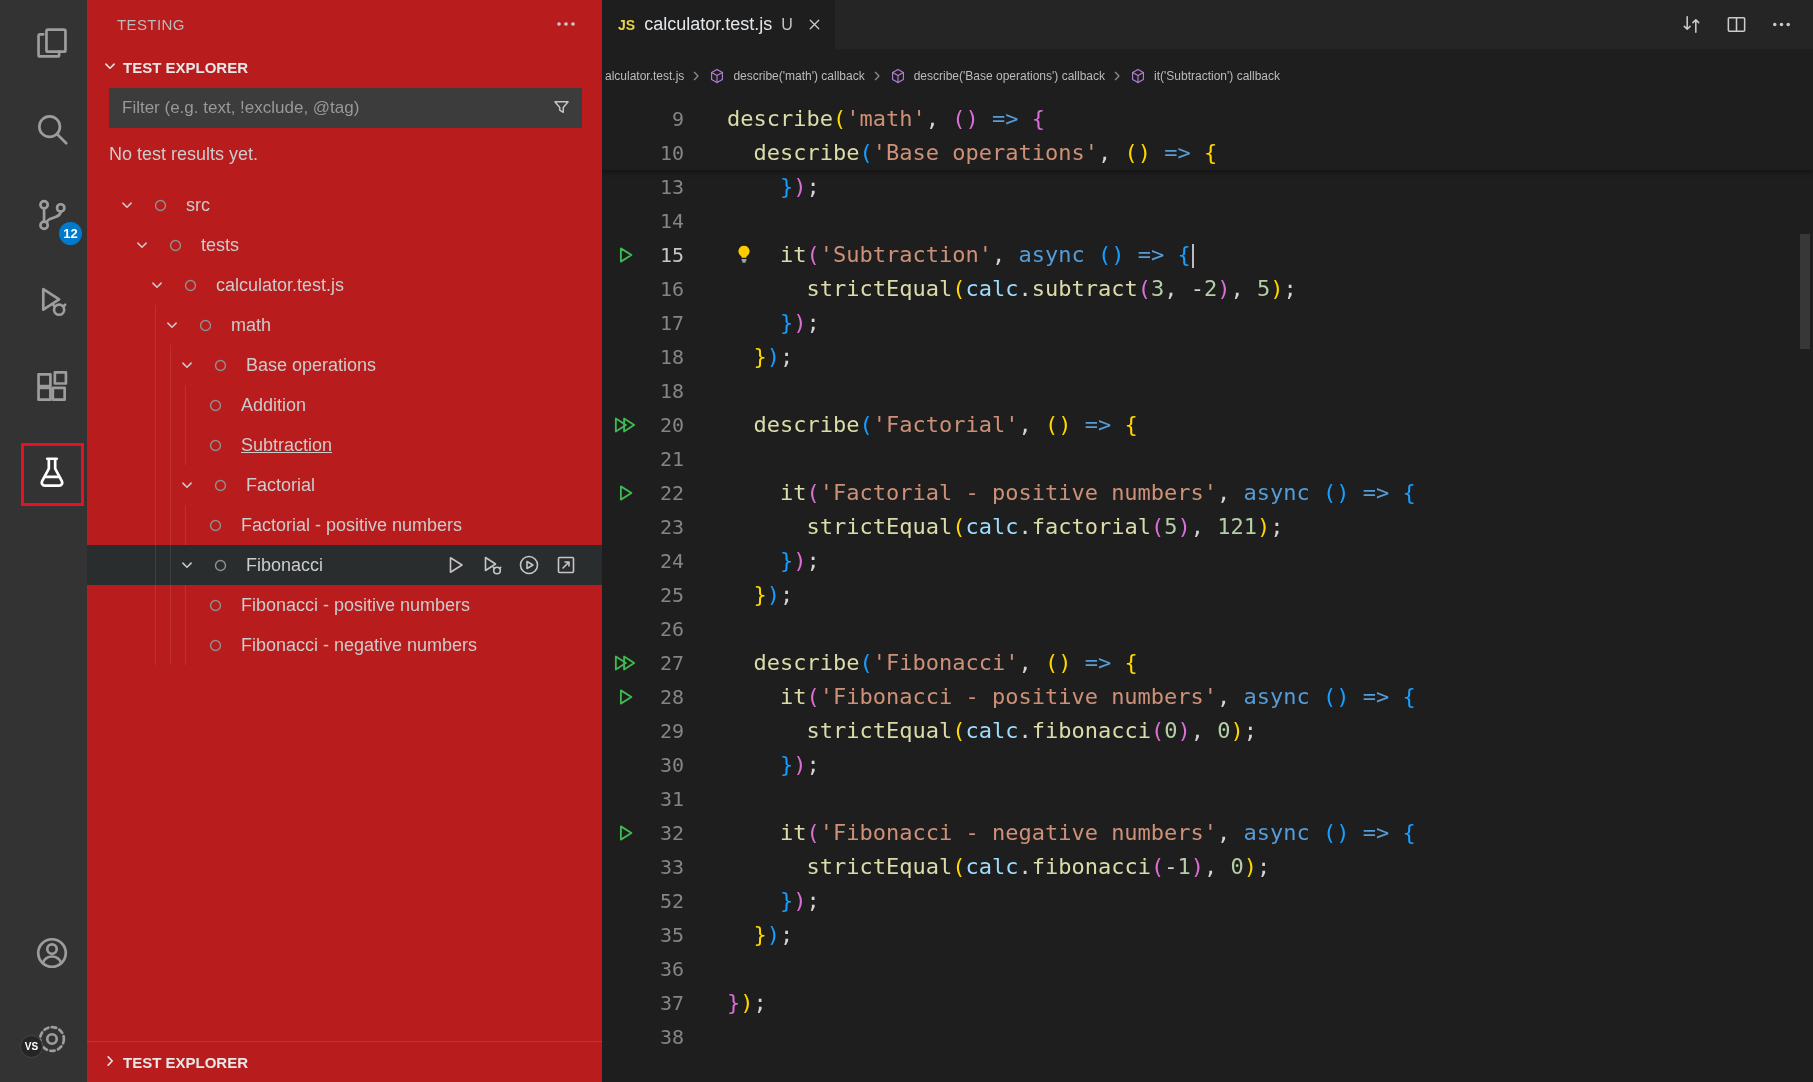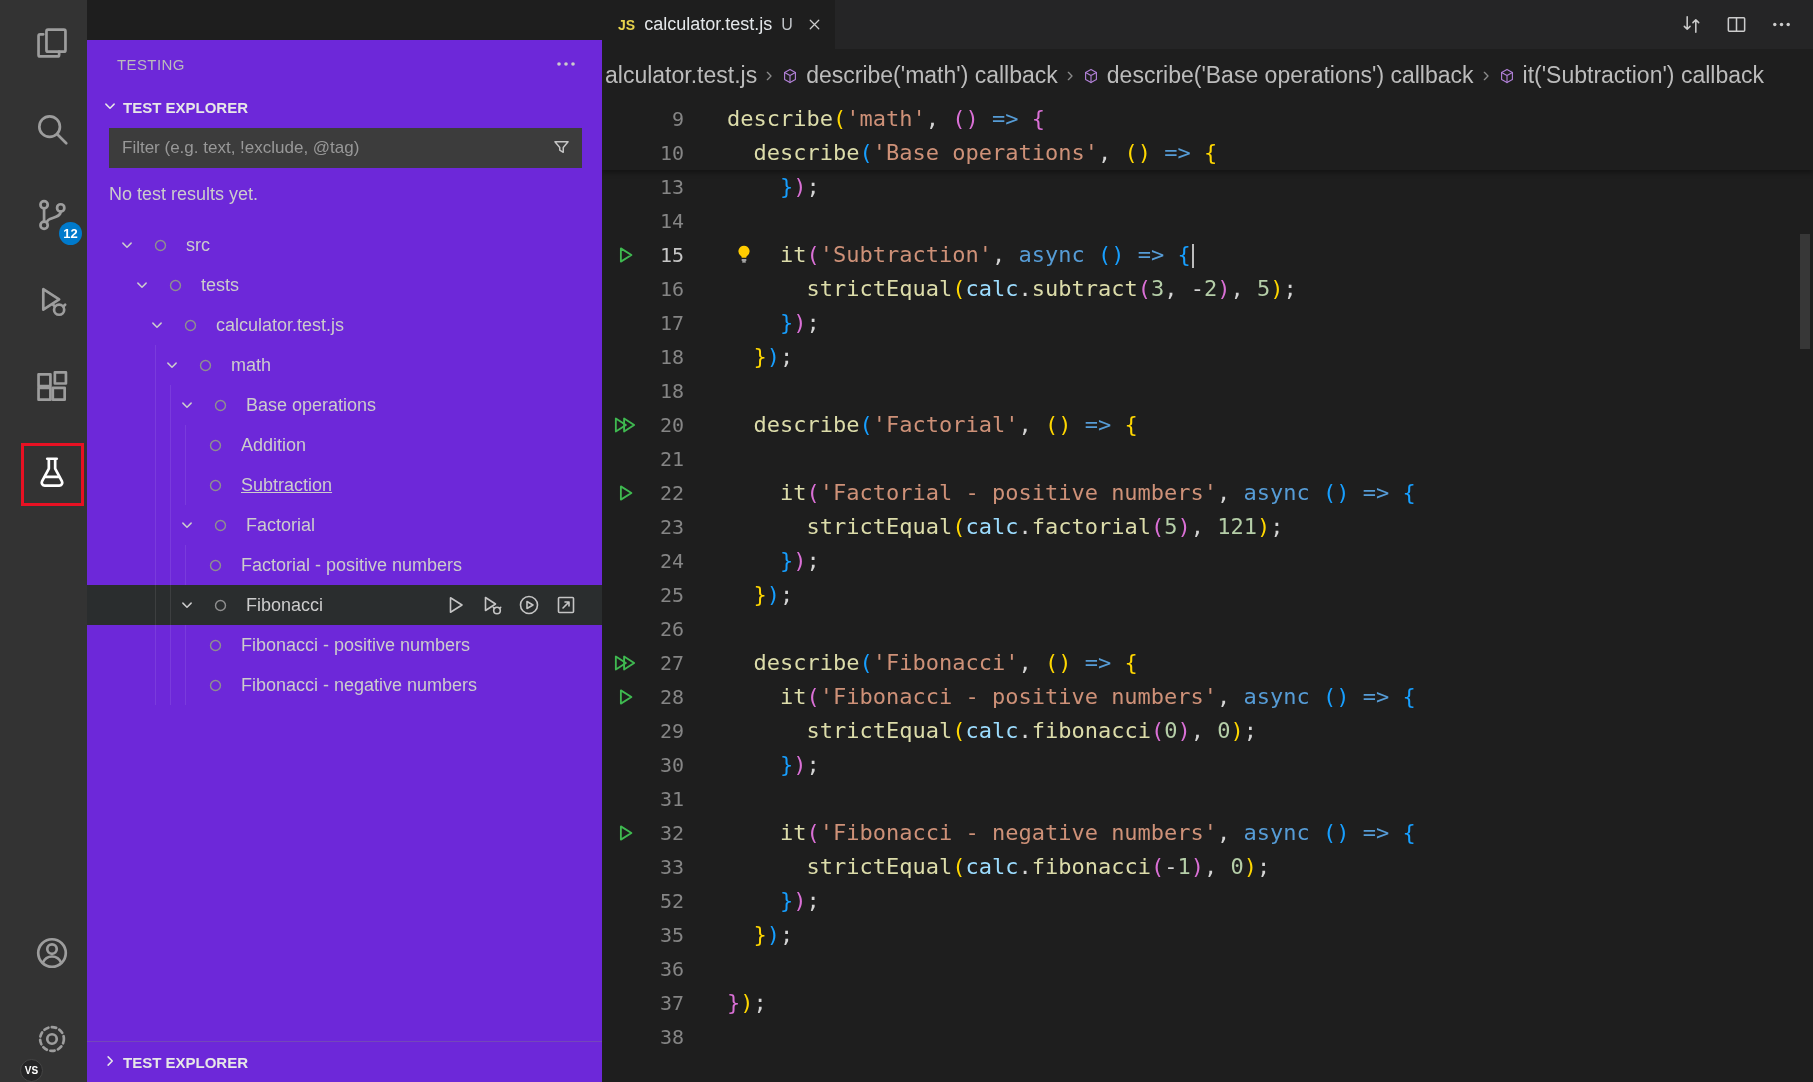--- a/index.html
+++ b/index.html
@@ -7,24 +7,24 @@
   .root{display:flex;width:100%;height:100%;}
 
   
   .activitybar{width:87px;background:#333333;display:flex;flex-direction:column;flex-shrink:0;}
   .ab-group{display:flex;flex-direction:column;margin-left:8px;}
   .ab-spacer{flex:1;}
   .ab-item{width:87px;height:86px;display:flex;align-items:center;justify-content:center;color:#9d9d9d;position:relative;cursor:pointer;}
   .ab-item.active{color:#ffffff;}
   .ab-item.highlighted::after{content:"";position:absolute;left:13px;top:13px;width:57px;height:57px;border:3px solid #e81123;}
   .ab-badge{position:absolute;right:13px;bottom:13px;background:#007acc;color:#fff;border-radius:50%;min-width:23px;height:23px;font-size:13px;display:flex;align-items:center;justify-content:center;font-weight:600;}
-  .vs-badge{position:absolute;left:12px;bottom:0;background:#252526;border:1px solid #454545;color:#ffffff;border-radius:50%;width:21px;height:21px;font-size:10px;display:flex;align-items:center;justify-content:center;font-weight:700;}
+  .vs-badge{position:absolute;left:12px;bottom:24px;background:#252526;border:1px solid #454545;color:#ffffff;border-radius:50%;width:21px;height:21px;font-size:10px;display:flex;align-items:center;justify-content:center;font-weight:700;}
 
   
-  .sidebar{width:515px;background:#6d28d9;display:flex;flex-direction:column;flex-shrink:0;position:relative;margin-top:40px;}
+  .sidebar{width:515px;background:#b91c1c;display:flex;flex-direction:column;flex-shrink:0;position:relative;}
   .sb-title-row{height:48px;display:flex;align-items:center;justify-content:space-between;padding:0 24px 0 30px;flex-shrink:0;}
   .sb-title{font-size:15px;color:#bbbbbb;letter-spacing:.4px;}
   .icon-btn{color:#cccccc;display:flex;align-items:center;cursor:pointer;}
   .sb-section{height:38px;display:flex;align-items:center;gap:4px;padding-left:14px;font-weight:bold;font-size:15px;color:#e7e7e7;flex-shrink:0;cursor:pointer;}
   .sb-filter{margin:2px 20px 8px 22px;position:relative;flex-shrink:0;}
   .sb-filter input{width:100%;box-sizing:border-box;height:40px;background:#3c3c3c;border:1px solid #3c3c3c;color:#cccccc;font-size:17px;padding:0 44px 0 12px;outline:none;font-family:"Liberation Sans",sans-serif;}
   .sb-filter input::placeholder{color:#989898;}
   .filter-ic{position:absolute;right:10px;top:9px;color:#c5c5c5;}
   .sb-message{padding:8px 22px 2px;font-size:18px;color:#cccccc;flex-shrink:0;}
   .tree{margin-top:18px;position:relative;}
@@ -41,21 +41,21 @@
   
   .editor{flex:1;min-width:0;display:flex;flex-direction:column;background:#1e1e1e;position:relative;}
   .tabbar{height:49px;background:#252526;display:flex;align-items:stretch;flex-shrink:0;}
   .tab{background:#1e1e1e;display:flex;align-items:center;gap:9px;padding:0 12px 0 16px;cursor:pointer;}
   .tab-js{color:#e8d44d;font-weight:700;font-size:14px;}
   .tab-label{font-size:18px;color:#e4e7ea;}
   .tab-dirty{font-size:16px;color:#c0c4c8;}
   .tab-close{color:#cccccc;margin-left:4px;display:flex;align-items:center;cursor:pointer;}
   .tab-actions{margin-left:auto;display:flex;align-items:center;gap:22px;padding-right:20px;color:#cccccc;}
   .tab-actions span{display:flex;align-items:center;cursor:pointer;}
-  .breadcrumbs{height:53px;display:flex;align-items:center;padding-left:3px;font-size:23px;color:#bcbcbc;flex-shrink:0;overflow:hidden;white-space:nowrap;}
+  .breadcrumbs{height:53px;display:flex;align-items:center;padding-left:3px;font-size:12px;color:#bcbcbc;flex-shrink:0;overflow:hidden;white-space:nowrap;}
   .bc-item{display:flex;align-items:center;gap:7px;cursor:pointer;}
   .bc-sep{color:#8b8b8b;margin:0 4px;display:flex;align-items:center;}
   .bc-cube{color:#b180d7;display:flex;align-items:center;}
 
   .code{position:relative;flex:1;font-family:"DejaVu Sans Mono",monospace;font-size:22px;overflow:hidden;}
   .sticky{position:relative;z-index:2;background:#1e1e1e;box-shadow:0 3px 5px rgba(0,0,0,0.35);}
   .cline{height:34px;line-height:34px;display:flex;white-space:pre;position:relative;}
   .cl-glyph{width:46px;flex-shrink:0;display:flex;align-items:center;justify-content:center;color:#3fb950;}
   .cl-num{width:36px;flex-shrink:0;text-align:right;color:#858585;font-size:20px;}
   .cl-num.active{color:#c6c6c6;}

